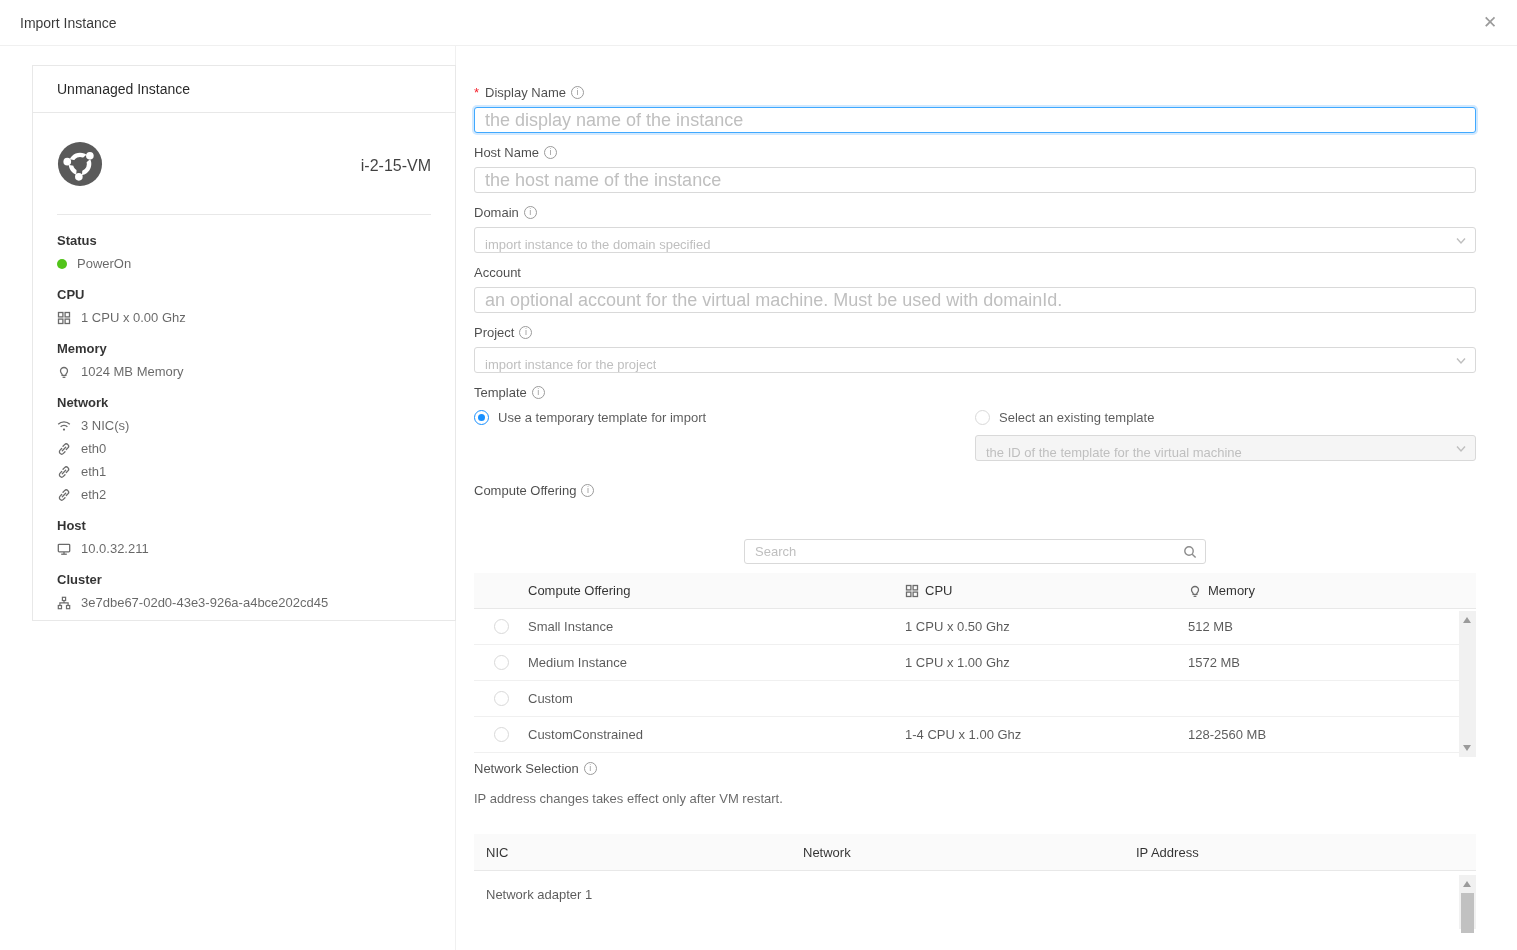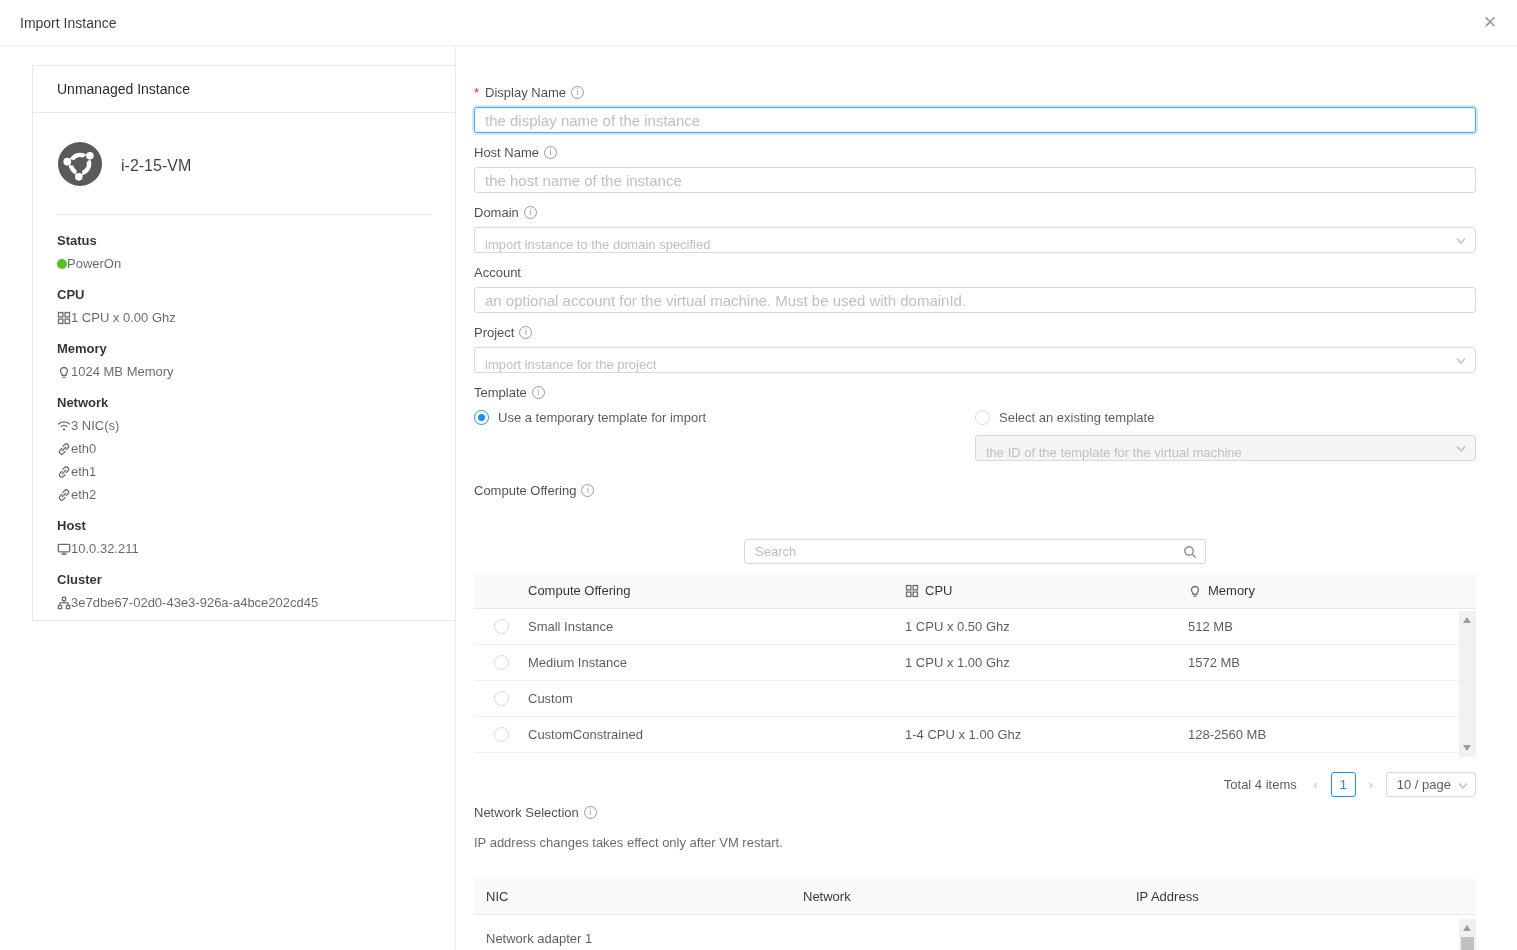--- a/index.html
+++ b/index.html
@@ -10,37 +10,37 @@
   .modal-title { color:rgba(0,0,0,0.78); font-size:14px; }
   .close-btn { position:absolute; right:16px; top:12px; font-size:17px; color:#9b9b9b;
     cursor:pointer; width:22px; height:22px; text-align:center; line-height:22px; }
   .v-divider { position:absolute; left:455px; top:46px; height:904px; border-left:1px solid #f0f0f0; }
 
   
   .card { position:absolute; left:32px; top:65px; width:424px; height:556px;
     border:1px solid #e8e8e8; background:#fff; }
   .card-head { padding:15px 24px; border-bottom:1px solid #e8e8e8; color:rgba(0,0,0,0.85); font-size:14px; }
   .card-body { padding:20px 24px; }
-  .vm-row { display:flex; align-items:center; gap:18px; padding:8px 0 24px; }
+  .vm-row { display:flex; align-items:center; padding:8px 0 24px;justify-content:space-between; }
   .vm-name { font-size:16px; color:rgba(0,0,0,0.75); }
   .card-hr { border:none; border-top:1px solid #e8e8e8; margin:0 0 18px; }
   .sec { margin-bottom:16px; }
   .sec-label { font-weight:bold; color:rgba(0,0,0,0.8); margin-bottom:8px; }
-  .sec-row { display:flex; align-items:center; gap:0; margin-bottom:8px; color:rgba(0,0,0,0.6); }
+  .sec-row { display:flex; align-items:center; gap:10px; margin-bottom:8px; color:rgba(0,0,0,0.6); }
   .dot { width:10px; height:10px; border-radius:50%; background:#52c41a; display:inline-block; }
   .sicon { width:14px; height:14px; color:#6b6b6b; flex:0 0 14px; }
 
   
   .right { position:absolute; left:474px; top:65px; width:1002px; }
   .f-label { margin:0 0 7px; color:rgba(0,0,0,0.7); display:flex; align-items:center; gap:5px; }
   .req { color:#f5222d; margin-right:1px; }
   .info-i { width:13px; height:13px; border:1px solid #9b9b9b; border-radius:50%; color:#9b9b9b;
     font-size:9px; line-height:11px; text-align:center; display:inline-block; font-style:normal; }
   .inp { width:100%; height:26px; border:1px solid #d9d9d9; border-radius:3px; padding:0 10px;
-    font-size:15px; color:rgba(0,0,0,0.7); outline:none; background:#fff; margin-bottom:12px;
+    font-size:18px; color:rgba(0,0,0,0.7); outline:none; background:#fff; margin-bottom:12px;
     font-family:"Liberation Sans", sans-serif; }
   .inp::placeholder { color:#bfbfbf; }
   .inp.focused { border-color:#40a9ff; box-shadow:0 0 0 2px rgba(24,144,255,0.2); }
   .sel { width:100%; height:26px; border:1px solid #d9d9d9; border-radius:3px; padding:0 26px 0 10px;
     display:flex; align-items:flex-end; background:#fff; margin-bottom:12px; position:relative; cursor:pointer; }
   .sel .ph { color:#bfbfbf; white-space:nowrap; overflow:hidden; }
   .sel .chev { position:absolute; right:9px; top:8px; width:10px; height:10px; color:#bfbfbf; }
   .sel.disabled { background:#f5f5f5; cursor:not-allowed; }
   .radio-grid { display:flex; margin:6px 0 2px; }
   .rcol { width:50.5%; }
@@ -384,32 +384,20 @@
         <span class="c-cpu">1-4 CPU x 1.00 Ghz</span>
         <span class="c-mem">128-2560 MB</span>
       </div>
       <div class="sbar">
         <span class="up"></span>
         <span class="dn"></span>
       </div>
     </div>
   </div>
 
-  <div class="pag">
-    <span class="total">Total 4 items</span>
-    <span class="arrow">‹</span>
-    <span class="pnum">1</span>
-    <span class="arrow">›</span>
-    <span class="psize">
-      <span>10 / page</span>
-      <svg class="chev" viewBox="0 0 10 10">
-          <use href="#i-chev"></use>
-        </svg>
-    </span>
-  </div>
 
   <div class="f-label ns-label">
     <span>Network Selection</span>
     <i class="info-i">i</i>
   </div>
   <div class="ns-note">IP address changes takes effect only after VM restart.</div>
 
   
   <div class="ntable">
     <div class="nhead">

